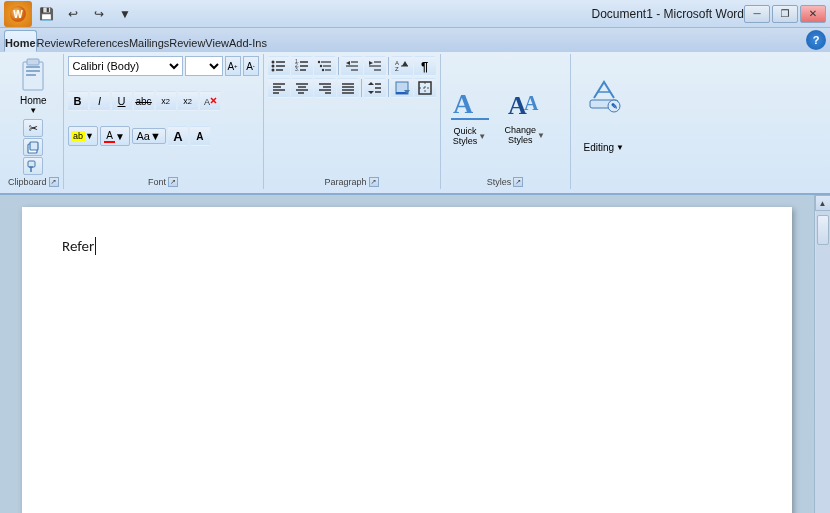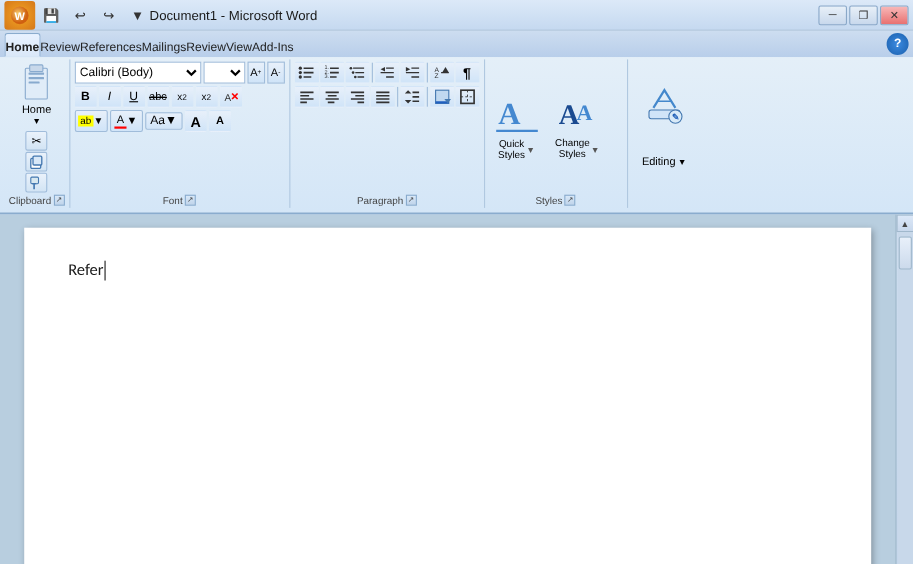--- a/index.html
+++ b/index.html
@@ -23,21 +23,21 @@
       display: flex; align-items: center; justify-content: center;
       cursor: pointer;
       font-size: 14px; font-weight: bold; color: white;
     }
     .qat-btn {
       background: none; border: none; cursor: pointer;
       width: 22px; height: 22px;
       display: flex; align-items: center; justify-content: center;
       color: #333; font-size: 12px;
     }
-    .title-text { flex: 1; text-align: left; font-size: 12px; color: #1a1a1a; }
+    .title-text { flex: 1; text-align: right; font-size: 12px; color: #1a1a1a; }
     .window-controls { display: flex; gap: 2px; }
     .win-btn {
       width: 26px; height: 18px;
       background: linear-gradient(to bottom, #e8f0f8, #c8d8ec);
       border: 1px solid #8aa8c8;
       border-radius: 2px;
       cursor: pointer;
       display: flex; align-items: center; justify-content: center;
       font-size: 10px; color: #333;
     }
@@ -139,21 +139,21 @@
       border: 1px solid #a0bcda;
       border-radius: 2px;
       cursor: pointer;
       display: flex; align-items: center; justify-content: center;
       font-size: 11px;
     }
 
     
     .font-group { min-width: 180px; }
     .font-row1, .font-row2, .font-row3 {
-      display: flex; gap: 2px; align-items: center; margin-bottom: 1px;
+      display: flex; gap: 2px; align-items: center; margin-bottom: 14px;
     }
     .font-select {
       height: 20px; font-size: 11px;
       border: 1px solid #a0bcda;
       background: white;
       width: 115px;
     }
     .size-select {
       height: 20px; font-size: 11px;
       border: 1px solid #a0bcda;

